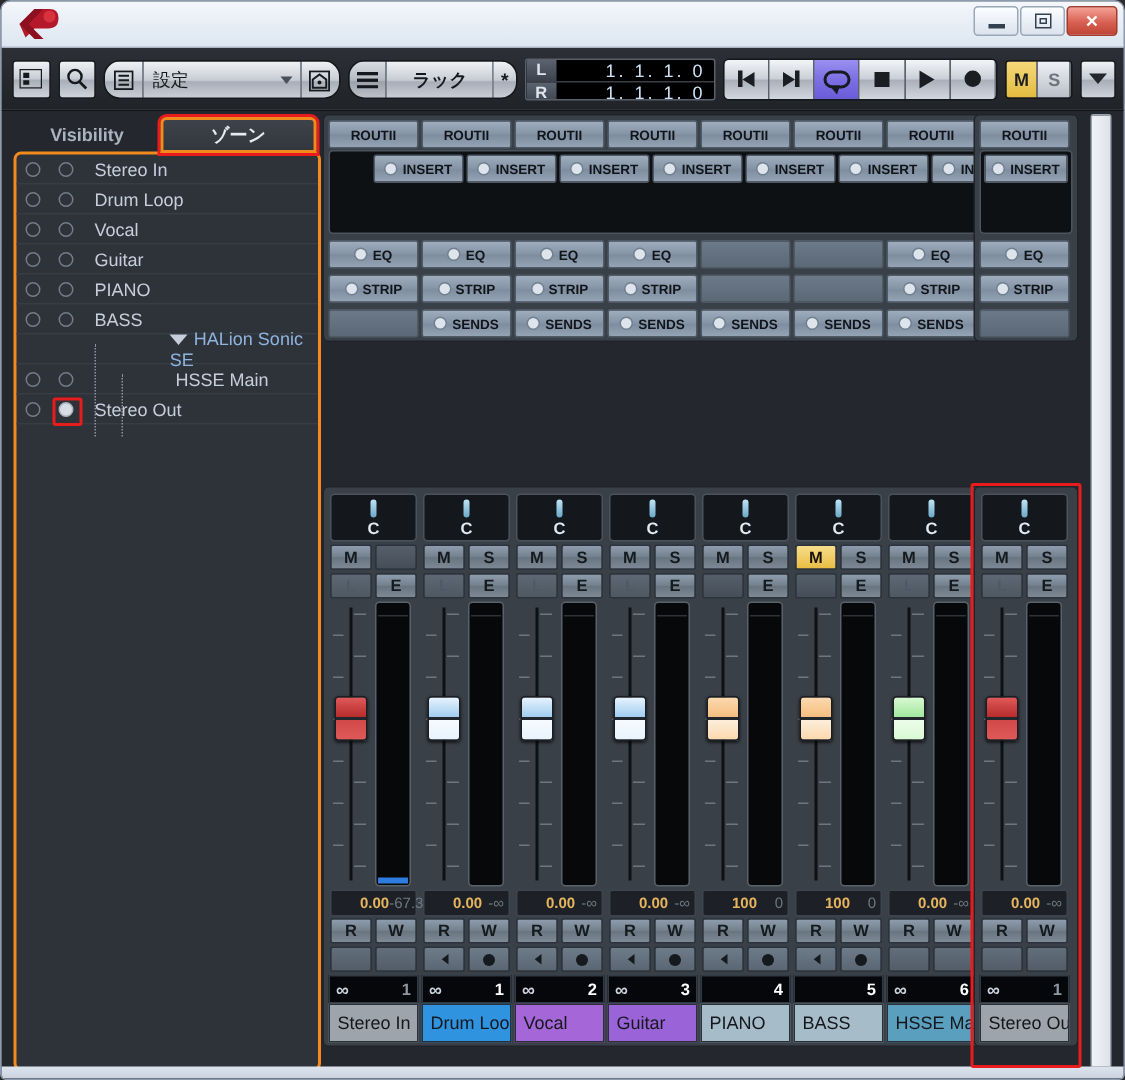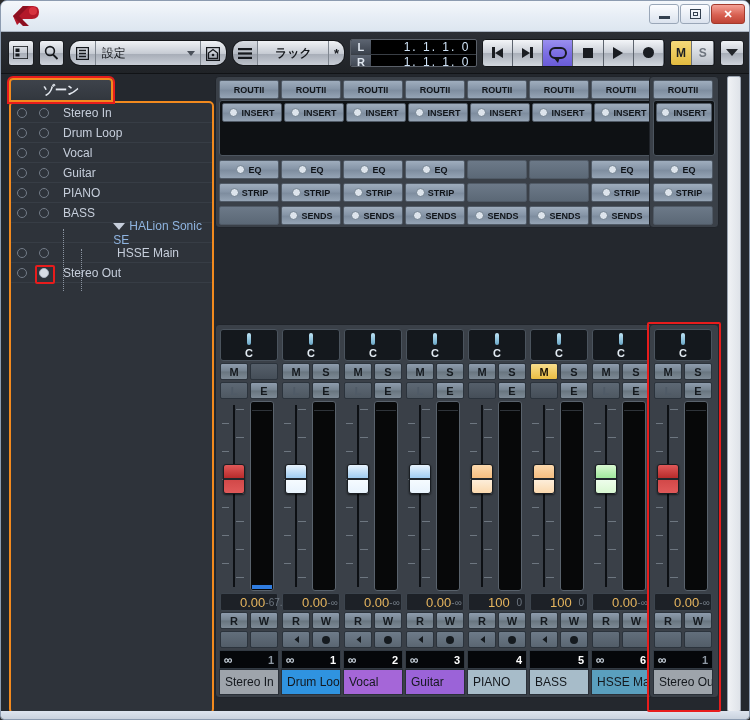--- a/index.html
+++ b/index.html
@@ -172,21 +172,21 @@
   }
   .cell.blank { background:linear-gradient(180deg,#6c7988,#5b6876); }
   .cell .led {
     width:9px;height:9px;border-radius:50%;background:#dde4ec;border:1px solid #70808f;
     margin-right:3px; flex:none;
   }
   .insertbox {
     background:#0e1114; border:1px solid #4c555f; border-radius:3px;
     margin:1px; padding:1px;
   }
-  .inserthead { display:flex; }
+  .inserthead { display:flex;justify-content:center; }
   .insertblank { height:32px; background:#0e1114; }
 
   .stripsec { position:absolute; left:0; top:248px; width:500px; }
 
   .panbox {
     height:32px; margin:2px; background:#14181d; border:1px solid #4a535d; border-radius:3px;
     position:relative;
   }
   .panbox .ptick { position:absolute; left:50%; top:3px; margin-left:-2px; width:4px;height:12px;
     background:linear-gradient(180deg,#bfe4f5,#6aa8c8); border-radius:2px;}
@@ -215,21 +215,21 @@
   }
   .fhandle:after{content:"";position:absolute;left:0;right:0;top:13px;height:2px;background:#20262c;}
   .meter {
     width:24px; background:#070809; border:1px solid #59626c; border-radius:3px;
     position:relative; overflow:hidden;
   }
   .meter .mfill { position:absolute; left:1px; right:1px; bottom:1px; background:linear-gradient(180deg,#53e06a,#2fa84a);}
   .meter .mtop { position:absolute; left:1px;right:1px; top:8px; height:1px; background:#2e3339;}
 
   .valrow { display:flex; height:18px; align-items:center; background:#1d2127; border:1px solid #3c444d; border-radius:2px; margin:1px 2px; padding:0 3px;}
-  .valrow .gv { flex:1; font-size:13px; color:#e6b55e; font-weight:normal;padding-left:16px; }
+  .valrow .gv { flex:1; font-size:10px; color:#e6b55e; font-weight:bold;padding-left:16px; }
   .valrow .pv { flex:1; text-align:right; font-size:10px; color:#6f7882; }
 
   .rwrow { display:flex; gap:2px; margin:0 2px 2px 2px;}
   .rwb {
     flex:1; height:17px; border-radius:2px; border:1px solid #2b333c;
     background:linear-gradient(180deg,#8e9cad 0%,#74828f 48%,#68757f 52%,#7d8a96 100%);
     display:flex;align-items:center;justify-content:center;
     font-size:11px;font-weight:bold;color:#151a1f;
   }
   .rwb.sm { background:linear-gradient(180deg,#6e7b89,#5a6672); }
@@ -370,20 +370,21 @@
     </div>
     <div class="tb drop">
         <span class="dcv"></span>
       </div>
   </div>
 
   <div class="main">
 
     <div class="side">
       <div class="tabs">
+        <div class="tab visibility">Visibility</div>
         <div class="tab zone">ゾーン</div>
       </div>
       <div class="sidebody tall" id="zonelist">
           <div class="trow">
             <div class="dotwrap">
               <div class="dot"></div>
             </div>
             <div class="dotwrap">
               <div class="dot"></div>
             </div>

